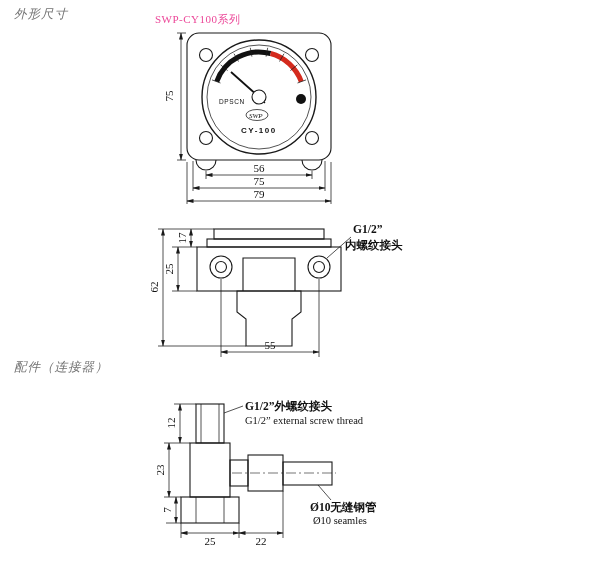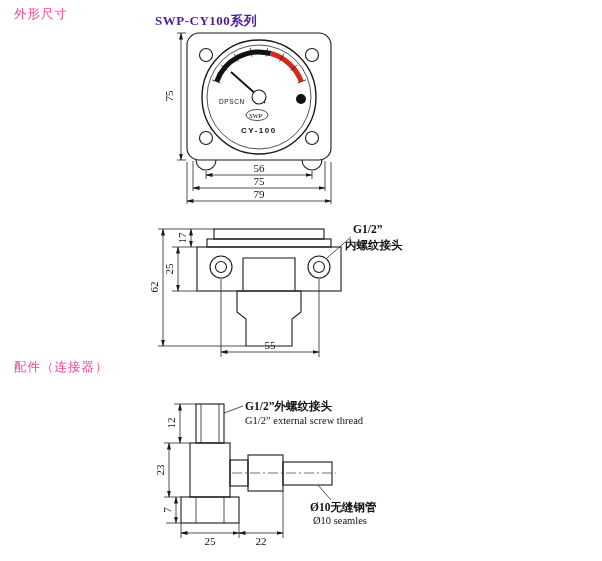--- a/index.html
+++ b/index.html
@@ -1,24 +1,24 @@
 <!DOCTYPE html>
 <html><head>
 <meta charset="utf-8">
 <style>
   * { margin:0; padding:0; box-sizing:border-box; }
   html,body { background:#ffffff; }
   body {
     width:602px; height:561px; position:relative; overflow:hidden;
     font-family:"Liberation Sans", sans-serif; color:#000;
   }
-  .section-title { position:absolute; font-size:12.5px; color:#ec4899; letter-spacing:1px; }
+  .section-title { position:absolute; font-size:12.5px; color:#737373; letter-spacing:1px;font-style:italic; }
   .drawing-title {
     position:absolute; font-family:"Liberation Serif", serif;
-    font-weight:bold; font-size:13px; letter-spacing:.5px; color:#4c1d95;
+    font-weight:normal; font-size:11px; letter-spacing:.5px; color:#ec4899;
   }
   svg.sheet { position:absolute; left:0; top:0; }
   svg text { fill:#111; }
   .num  { font-family:"Liberation Serif", serif; font-size:11px; }
   .lbl  { font-family:"Liberation Serif", serif; font-size:11.5px; font-weight:600; }
   .en   { font-family:"Liberation Serif", serif; font-size:10.5px; }
   .dial-brand { font-family:"Liberation Sans", sans-serif; font-size:6.5px; letter-spacing:.6px; }
   .dial-logo  { font-family:"Liberation Serif", serif; font-style:italic; font-size:7px; }
   .dial-model { font-family:"Liberation Sans", sans-serif; font-size:8px; font-weight:bold; letter-spacing:1.5px; }
   .obj  { fill:none; stroke:#1a1a1a; stroke-width:1.1; }

